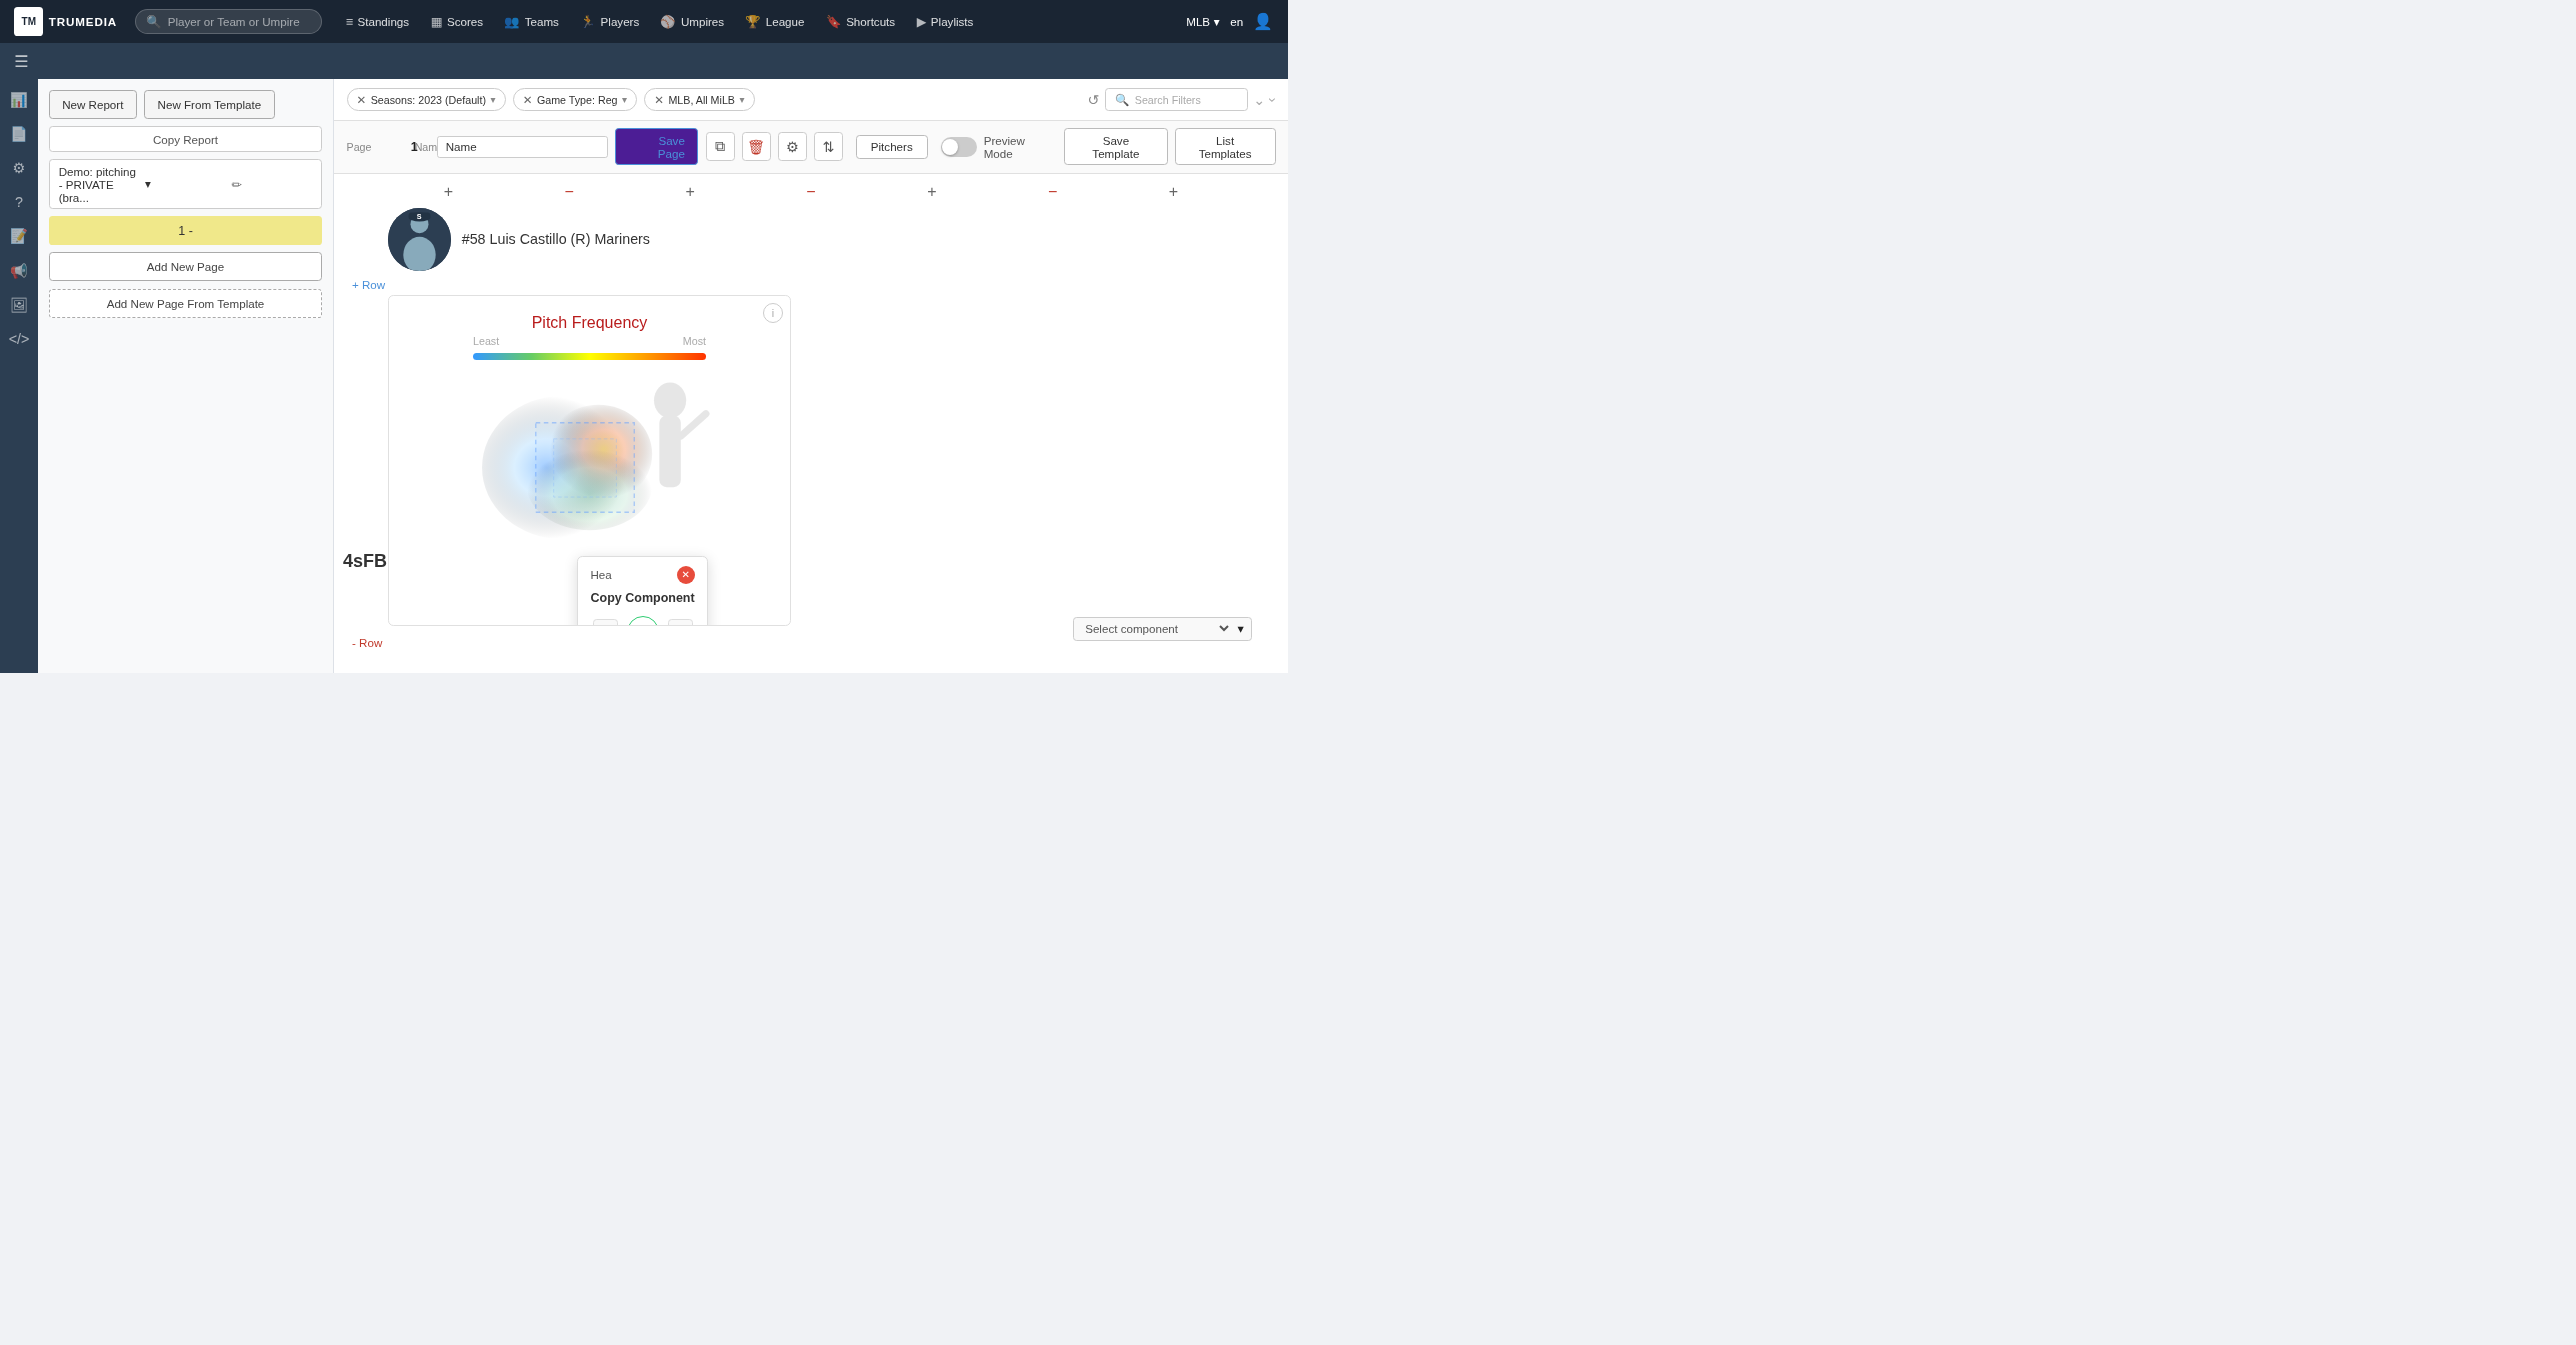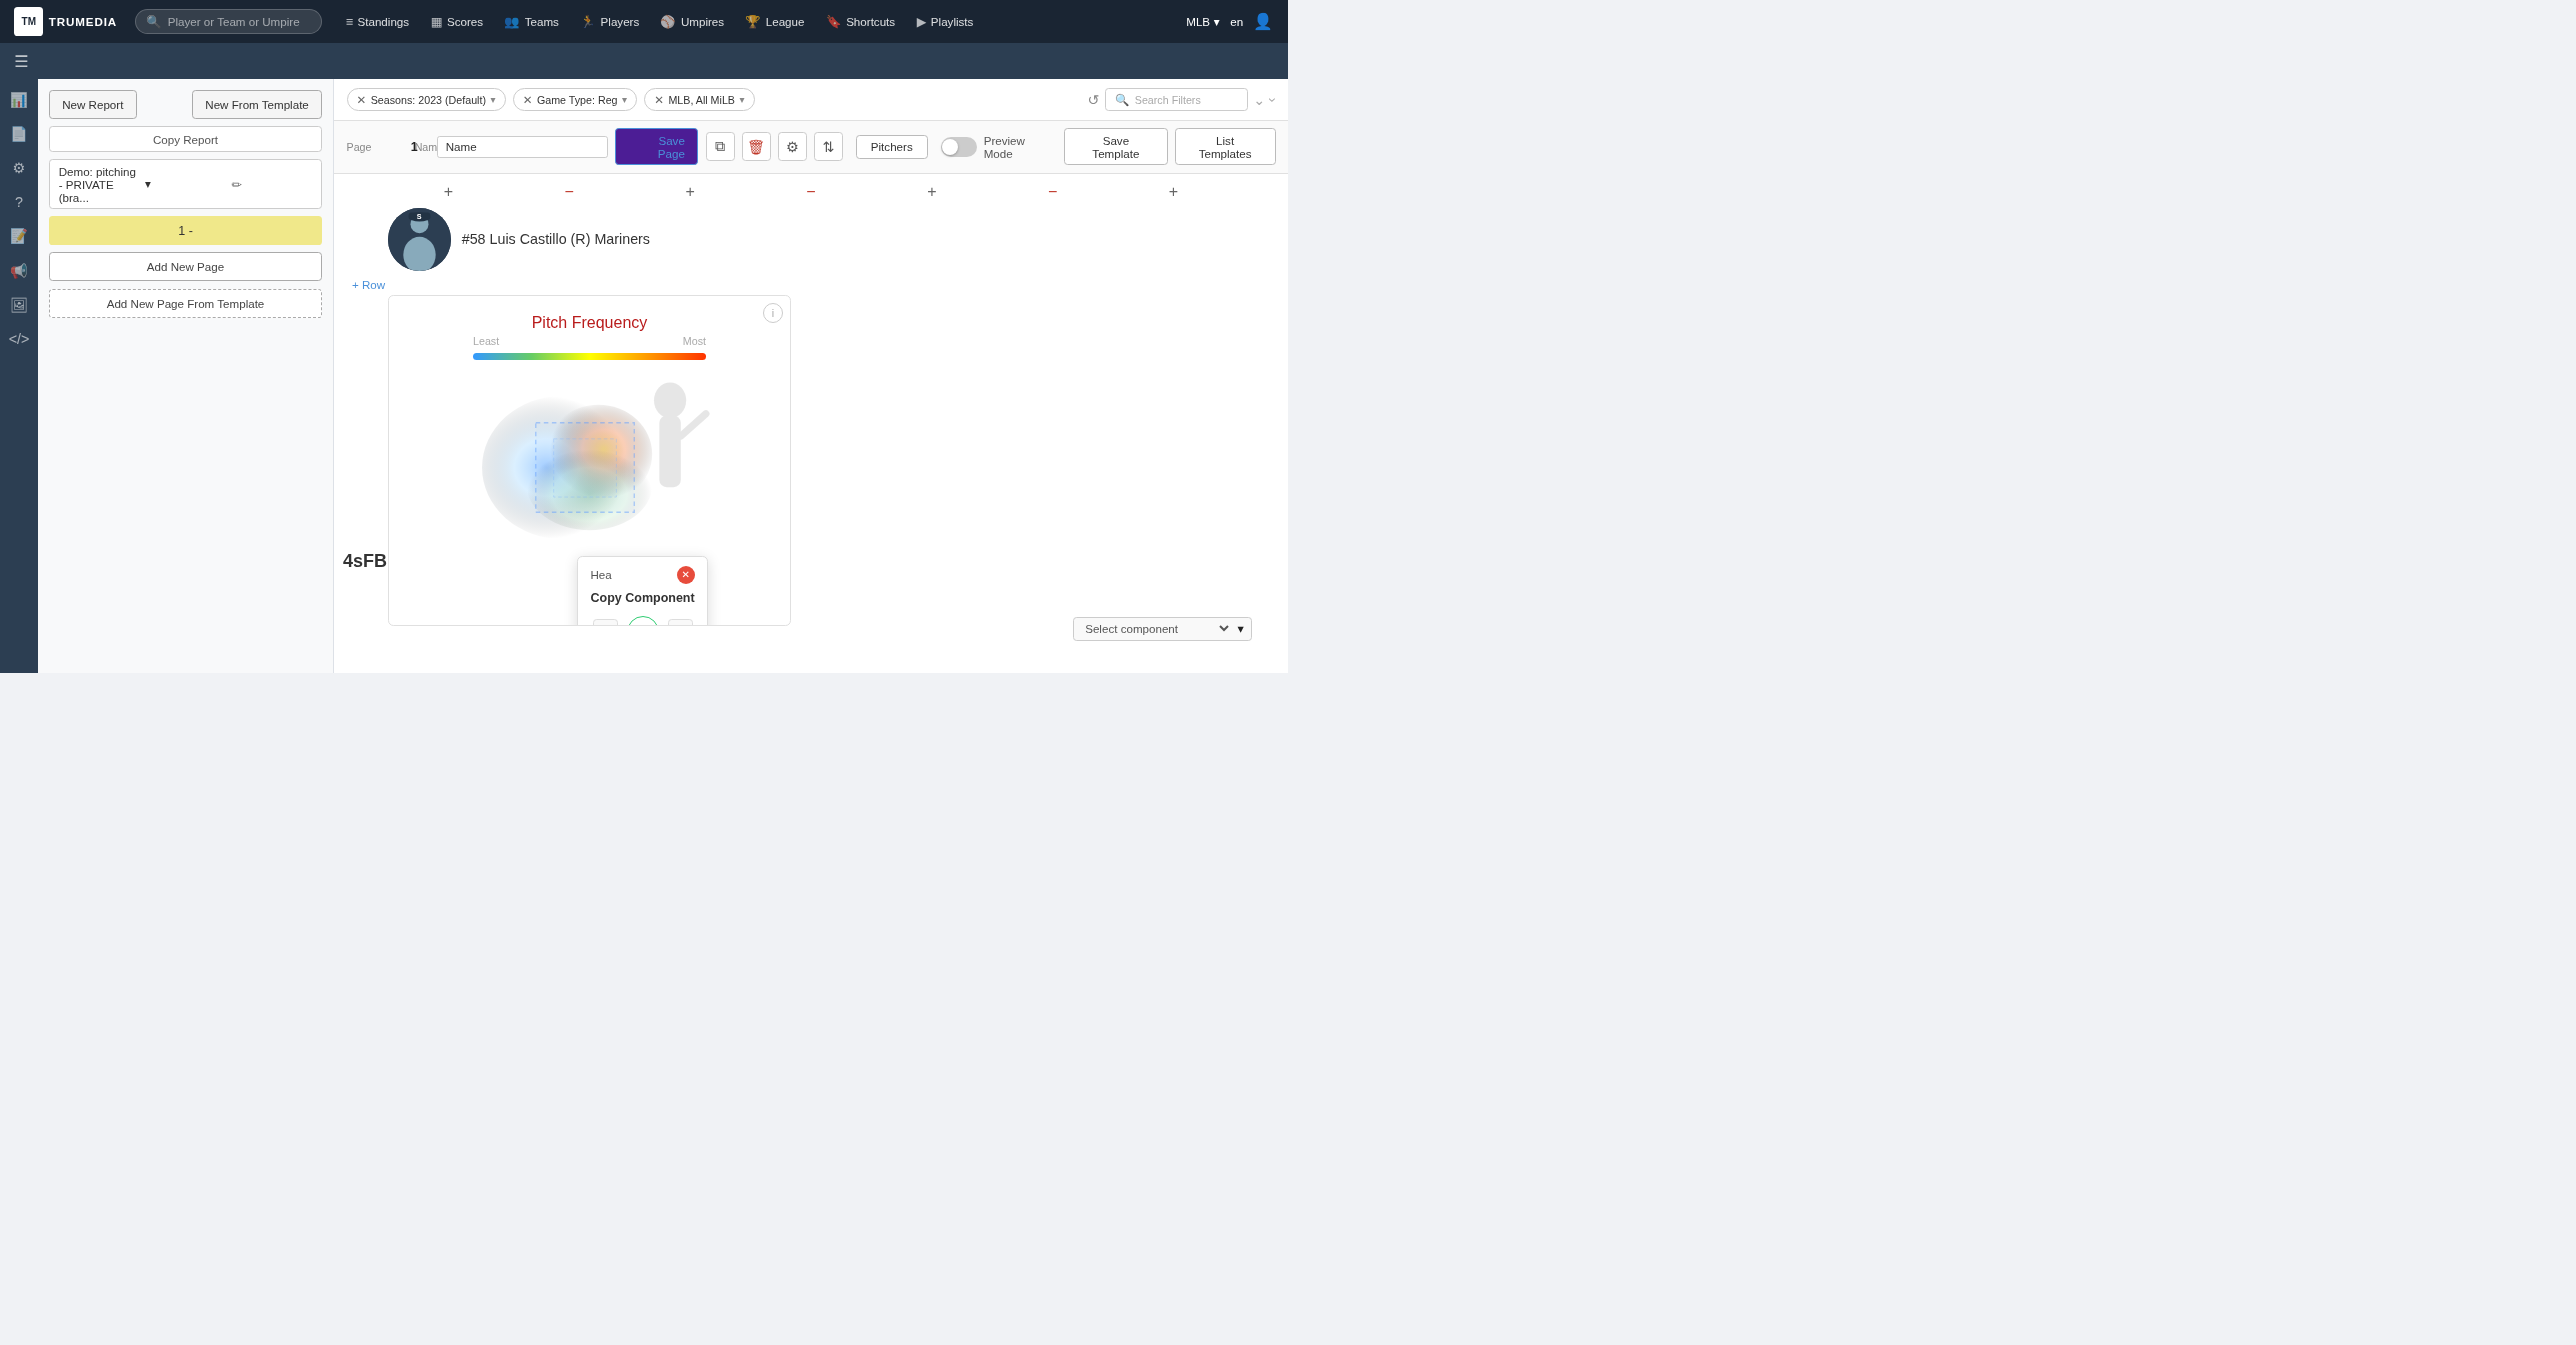--- a/index.html
+++ b/index.html
@@ -73,21 +73,21 @@
 
     
     .left-panel {
       width: 296px;
       background: #f8f9fa;
       border-right: 0.9px solid #dde1e7;
       padding: 10.7px;
       display: flex; flex-direction: column; gap: 7.2px;
       overflow-y: auto;
     }
-    .btn-group-top { display: flex; gap: 7.2px; justify-content: space-between; }
+    .btn-group-top { display: flex; gap: 7.2px; }
     .btn { padding: 7.2px 12.5px; border-radius: 3.6px; border: 0.9px solid #ccc; background: #fff; cursor: pointer; font-size: 11.6px; font-weight: 500; color: #333; }
     .btn-outline { border: 0.9px solid #aaa; background: #f5f5f5; }
     .btn-copy { background: #fff; border: 0.9px solid #ccc; width: 100%; text-align: center; padding: 5.4px; border-radius: 3.6px; font-size: 11.6px; color: #555; cursor: pointer; }
 
     .report-selector {
       display: flex; align-items: center; gap: 5.4px;
       border: 0.9px solid #ccc; border-radius: 3.6px; background: #fff;
       padding: 4.5px 9px; cursor: pointer;
     }
     .report-selector span { font-size: 11.6px; color: #333; flex: 1; }
@@ -531,17 +531,18 @@
 
         <div class="select-component-area">
           <select class="select-component-select">
             <option>Select component</option>
           </select>
           <span>▾</span>
         </div>
 
       </div>
 
+      <div class="row-label remove" style="margin-top: 7.2px;">- Row</div>
 
     </div>
   </div>
 </div>
 
 
 </body></html>

